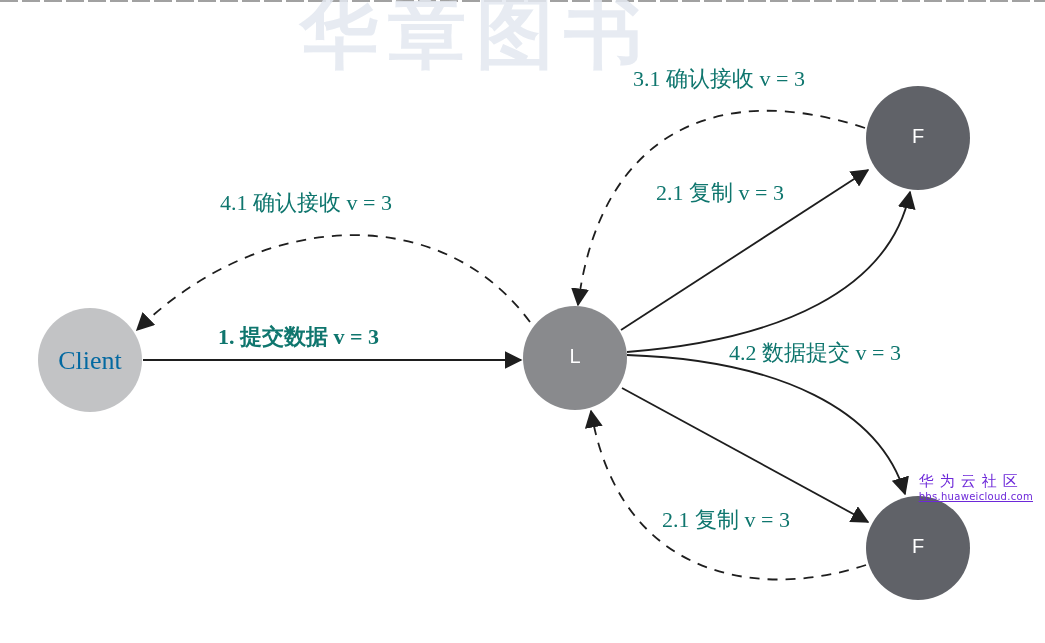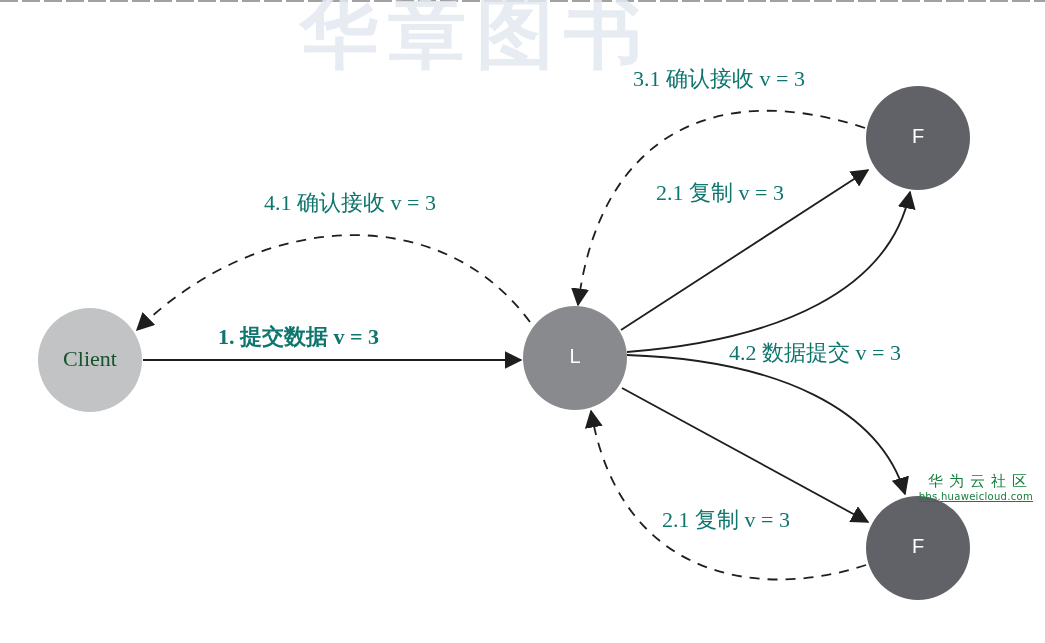--- a/index.html
+++ b/index.html
@@ -2,22 +2,22 @@
 <html><head>
   <meta charset="utf-8">
   <style>
     html, body { margin: 0; padding: 0; background: #ffffff; }
     body { width: 1045px; height: 643px; overflow: hidden; position: relative; font-family: "DejaVu Serif", "Liberation Serif", serif; }
     #stage { position: absolute; left: 0; top: 0; width: 1045px; height: 508px; }
     .watermark-top { position: absolute; left: 300px; top: -18px; font-family: "DejaVu Sans", sans-serif; font-size: 78px; font-weight: bold; color: #e3e8f0; letter-spacing: 10px; opacity: 0.85; }
     .cut-text { position: absolute; left: 0; top: -12px; width: 1045px; height: 14px; background: repeating-linear-gradient(90deg, #555 0 18px, transparent 18px 22px); opacity: 0.55; }
     .edge-label { position: absolute; font-family: "Liberation Serif", "DejaVu Serif", serif; font-size: 22px; color: #0f766e; white-space: nowrap; }
     .node-label { position: absolute; font-family: "Liberation Sans", "DejaVu Sans", sans-serif; color: #ffffff; font-size: 20px; text-align: center; }
-    .client-label { position: absolute; font-family: "Liberation Serif", "DejaVu Serif", serif; color: #14532d; font-size: 22px; text-align: center; }
-    .wm-corner { position: absolute; right: 12px; bottom: 6px; text-align: right; color: #15803d; font-family: "DejaVu Sans", sans-serif; }
+    .client-label { position: absolute; font-family: "Liberation Serif", "DejaVu Serif", serif; color: #0369a1; font-size: 26px; text-align: center; }
+    .wm-corner { position: absolute; right: 12px; bottom: 6px; text-align: left; color: #6d28d9; font-family: "DejaVu Sans", sans-serif; }
     .wm-corner .cn { font-size: 15px; letter-spacing: 6px; }
     .wm-corner .url { font-size: 10px; letter-spacing: 0.3px; text-decoration: underline; }
   </style>
 </head>
 <body>
 
 <div id="stage">
 
   <div class="cut-text"></div>
   <div class="watermark-top">华章图书</div>
@@ -53,21 +53,21 @@
     <circle cx="918" cy="138" r="52" fill="#606268"></circle>
     <circle cx="918" cy="548" r="52" fill="#606268"></circle>
   </svg>
 
   <div class="client-label" style="left:38px; top:346px; width:104px;">Client</div>
   <div class="node-label" style="left:523px; top:345px; width:104px;">L</div>
   <div class="node-label" style="left:866px; top:125px; width:104px;">F</div>
   <div class="node-label" style="left:866px; top:535px; width:104px;">F</div>
 
   <div class="edge-label" style="left:218px; top:322px;font-weight:bold;">1. 提交数据 v = 3</div>
-  <div class="edge-label" style="left:220px; top:188px;margin-left:44px;">4.1 确认接收 v = 3</div>
+  <div class="edge-label" style="left:220px; top:188px;">4.1 确认接收 v = 3</div>
   <div class="edge-label" style="left:633px; top:64px;">3.1 确认接收 v = 3</div>
   <div class="edge-label" style="left:656px; top:178px;">2.1 复制 v = 3</div>
   <div class="edge-label" style="left:729px; top:338px;">4.2 数据提交 v = 3</div>
   <div class="edge-label" style="left:662px; top:505px;">2.1 复制 v = 3</div>
 
   <div class="wm-corner">
     <div class="cn">华为云社区</div>
     <div class="url">bbs.huaweicloud.com</div>
   </div>
 </div>

